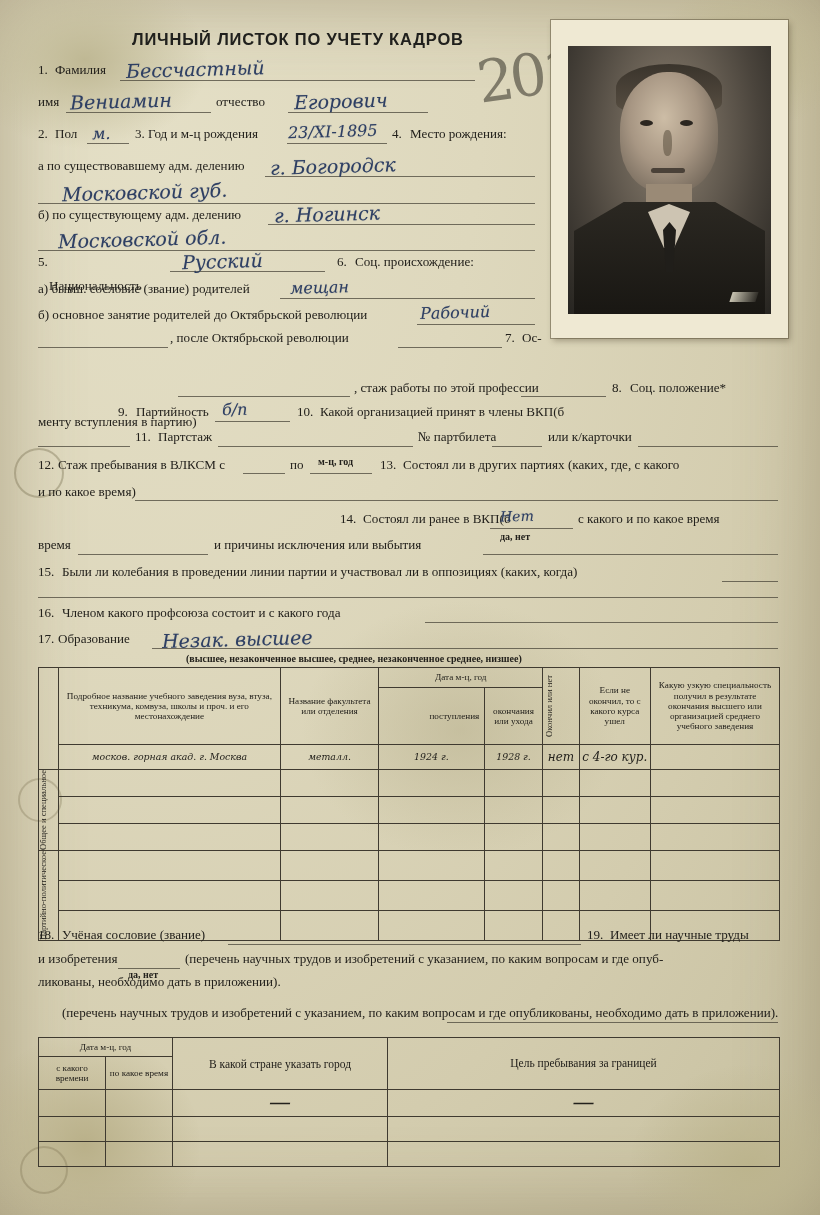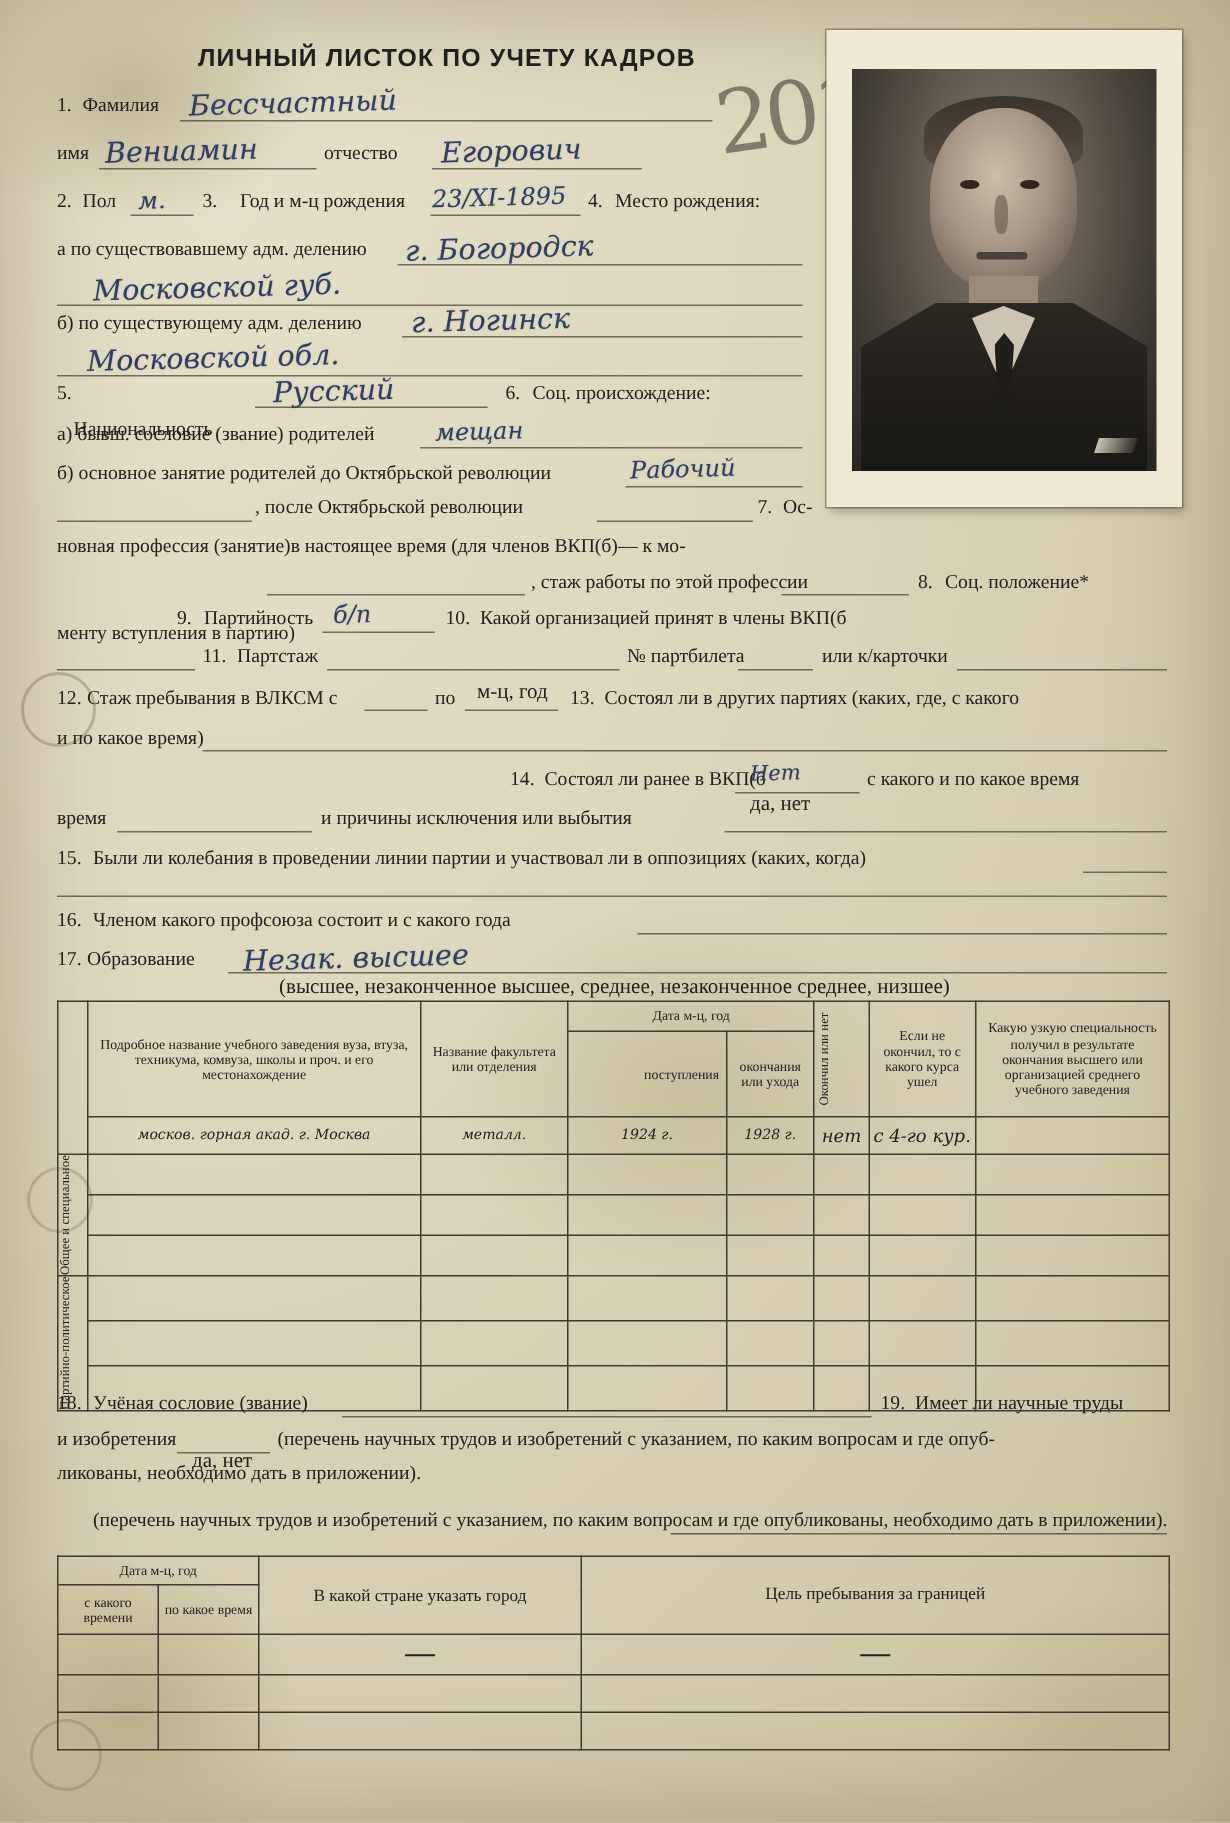--- a/index.html
+++ b/index.html
@@ -40,21 +40,21 @@
     font-weight:bold;font-size:16.5px;letter-spacing:.8px;
     color:#20201d;
   }
   .pr{ 
     position:absolute;
     font-size:13.1px;
     line-height:14px;
     color:#23211c;
     white-space:nowrap;
   }
-  .pr.xs{font-size:14px;}
+  .pr.xs{font-size:10px;font-weight:bold;}
   .hw{ 
     position:absolute;
     font-family:"DejaVu Serif", serif;
     font-style:italic;
     color:#2e3f63;
     font-size:16px;
     transform:rotate(-1.6deg);
     white-space:nowrap;
     text-shadow:0 0 1px rgba(46,63,99,.35);
   }
@@ -191,21 +191,21 @@
   <div class="pr" style="left:216px;top:95px;">отчество</div>
   <div class="rule" style="left:288px;top:112px;width:140px;"></div>
   <div class="hw big" style="left:294px;top:90px;">Егорович</div>
 
   <div class="pr" style="left:38px;top:127px;">2.</div>
   <div class="pr" style="left:55px;top:127px;">Пол</div>
   <div class="rule" style="left:87px;top:143px;width:42px;"></div>
   <div class="hw" style="left:92px;top:124px;">м.</div>
 
   <div class="pr" style="left:135px;top:127px;">3.</div>
-  <div class="pr" style="left:160px;top:127px;">Год и м-ц рождения</div>
+  <div class="pr" style="left:148px;top:127px;">Год и м-ц рождения</div>
   <div class="rule" style="left:287px;top:143px;width:100px;"></div>
   <div class="hw" style="left:288px;top:122px;">23/XI-1895</div>
 
   <div class="pr" style="left:392px;top:127px;">4.</div>
   <div class="pr" style="left:410px;top:127px;">Место рождения:</div>
 
   <div class="pr" style="left:38px;top:159px;">а по существовавшему адм. делению</div>
   <div class="rule" style="left:265px;top:176px;width:270px;"></div>
   <div class="rule" style="left:38px;top:203px;width:497px;"></div>
   <div class="hw big" style="left:270px;top:155px;">г. Богородск</div>
@@ -231,21 +231,20 @@
   <div class="pr" style="left:38px;top:308px;">б) основное занятие родителей до Октябрьской революции</div>
   <div class="rule" style="left:417px;top:324px;width:118px;"></div>
   <div class="hw" style="left:420px;top:303px;">Рабочий</div>
 
   <div class="rule" style="left:38px;top:347px;width:130px;"></div>
   <div class="pr" style="left:170px;top:331px;">, после Октябрьской революции</div>
   <div class="rule" style="left:398px;top:347px;width:104px;"></div>
   <div class="pr" style="left:505px;top:331px;">7.</div>
   <div class="pr" style="left:522px;top:331px;">Ос-</div>
 
-  <div class="pr" style="left:38px;top:357px;">новная профессия (занятие)в настоящее время (для членов ВКП(б)— к мо-</div>
   <div class="pr" style="left:38px;top:381px;margin-top:34px;">менту вступления в партию)</div>
   <div class="rule" style="left:178px;top:396px;width:172px;"></div>
   <div class="pr" style="left:354px;top:381px;">, стаж работы по этой профессии</div>
   <div class="rule" style="left:521px;top:396px;width:85px;"></div>
   <div class="pr" style="left:612px;top:381px;">8.</div>
   <div class="pr" style="left:630px;top:381px;">Соц. положение*</div>
 
   <div class="pr" style="left:118px;top:405px;">9.</div>
   <div class="pr" style="left:136px;top:405px;">Партийность</div>
   <div class="rule" style="left:215px;top:421px;width:75px;"></div>

